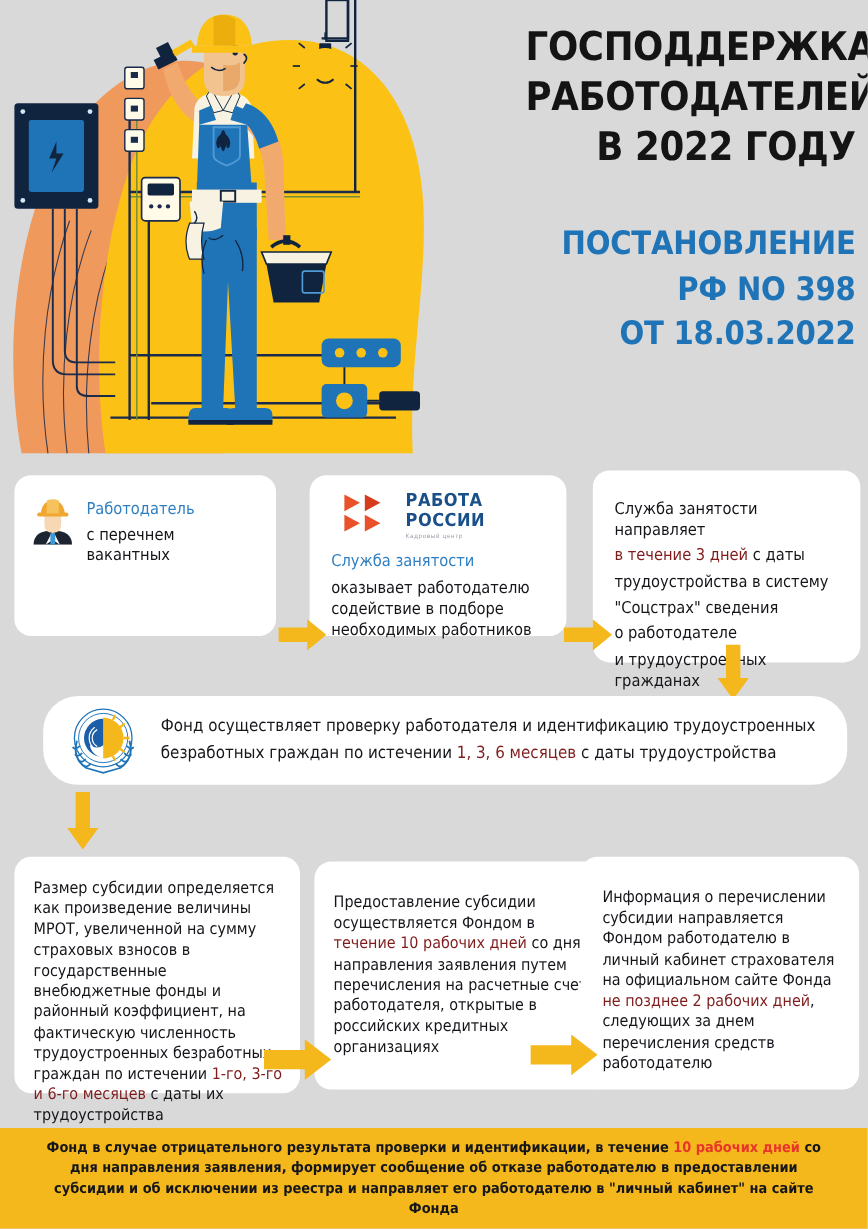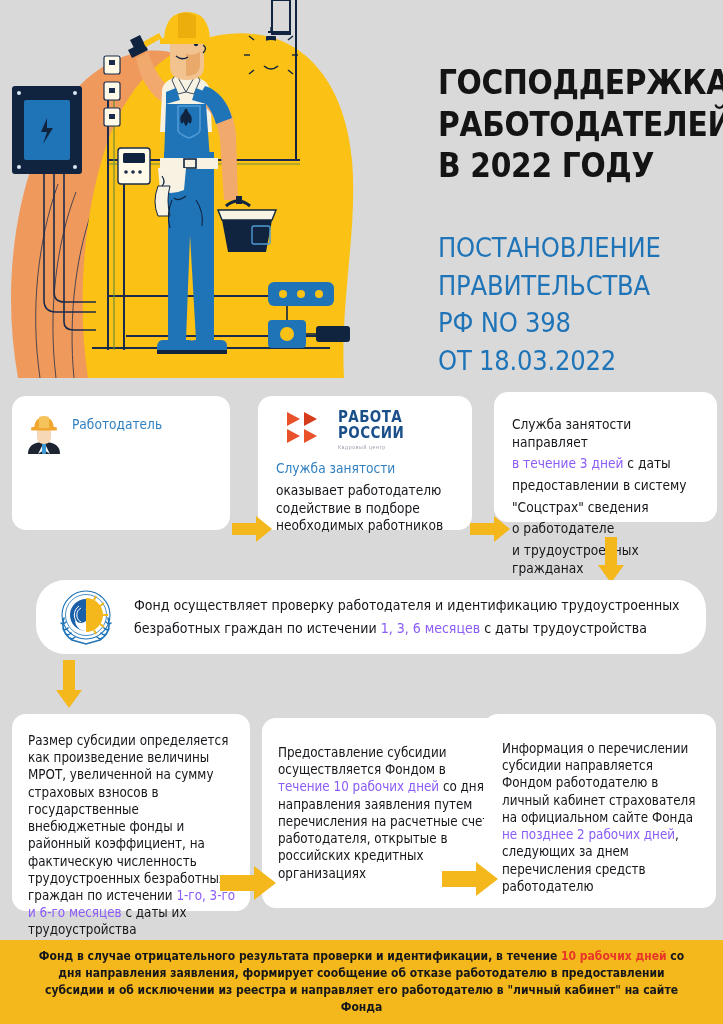--- a/index.html
+++ b/index.html
@@ -11,54 +11,54 @@
     overflow:hidden;
     position:relative;
   }
   .page{position:relative;width:723px;height:1024px;background:#d9d9d9;}
 
   
   .hero{position:absolute;left:0;top:0;width:723px;height:378px;}
   .hero-art{position:absolute;left:0;top:0;width:440px;height:378px;}
   .hero-art svg{display:block;}
 
-  .hero-text{position:absolute;left:438px;top:18px;width:275px;margin-top:44px;}
+  .hero-text{position:absolute;left:438px;top:18px;width:275px;text-align:right;}
   .hero-title{
     font-family:"DejaVu Sans Condensed","Liberation Sans Narrow","Liberation Sans",sans-serif;
     font-weight:bold;color:#141414;
     font-size:33px;line-height:1.26;letter-spacing:-0.3px;
     text-transform:uppercase;
   }
   .hero-title div{white-space:nowrap;}
   .hero-sub{
     margin-top:42px;
     font-family:"DejaVu Sans Condensed","Liberation Sans Narrow","Liberation Sans",sans-serif;
-    font-weight:normal;color:#1f74b8;
+    font-weight:bold;color:#1f74b8;
     font-size:27px;line-height:1.40;letter-spacing:-0.2px;
     text-transform:uppercase;
   }
   .hero-sub div{white-space:nowrap;}
 
   
   .card{
     position:absolute;background:#ffffff;border-radius:14px;
     box-sizing:border-box;
   }
   .card p{
     margin:4px;
     font-family:"DejaVu Sans Condensed","Liberation Sans Narrow","Liberation Sans",sans-serif;
     font-size:13.6px;line-height:1.30;color:#15161a;font-weight:normal;
   }
-  .hl{color:#8b5cf6;}
+  .hl{color:#7f1d1d;}
   .blue{color:#2f7fc1;}
 
   
   #card1{left:12px;top:396px;width:218px;height:134px;padding:14px 10px 0 12px;}
   #card2{left:258px;top:396px;width:214px;height:134px;padding:12px 10px 0 14px;}
-  #card3{left:494px;top:392px;width:223px;height:130px;padding:20px 8px 0 14px;}
+  #card3{left:494px;top:392px;width:223px;height:160px;padding:20px 8px 0 14px;}
 
   .c1-head{display:flex;align-items:flex-start;}
   .avatar{width:40px;height:42px;flex:0 0 40px;margin-right:4px;margin-top:2px;}
   .c1-head-txt{padding-top:2px;}
 
   .logo-rr{display:flex;align-items:flex-start;margin:2px 0 10px 14px;}
   .logo-rr .tri{width:44px;height:36px;flex:0 0 44px;}
   .logo-rr .lt{margin-left:8px;}
   .logo-rr .lt .l1{
     font-family:"DejaVu Sans Condensed","Liberation Sans Narrow","Liberation Sans",sans-serif;
@@ -258,21 +258,20 @@
     </div>
 
     <div class="hero-text">
       <div class="hero-title">
         <div>ГОСПОДДЕРЖКА</div>
         <div>РАБОТОДАТЕЛЕЙ</div>
         <div>В 2022 ГОДУ</div>
       </div>
       <div class="hero-sub">
         <div>ПОСТАНОВЛЕНИЕ</div>
-        <div>ПРАВИТЕЛЬСТВА</div>
         <div>РФ No 398</div>
         <div>от 18.03.2022</div>
       </div>
     </div>
   </div>
 
   <div class="card" id="card1">
     <div class="c1-head">
       <div class="avatar">
         <svg width="40" height="42" viewBox="0 0 40 42" xmlns="http://www.w3.org/2000/svg">
@@ -280,20 +279,21 @@
           <path d="M20 30 l-6 12 6 -4 6 4 z" fill="#f7f7f7"></path>
           <rect x="18" y="32" width="4" height="10" rx="1" fill="#3b9ad6"></rect>
           <path d="M13 16 h14 v9 q0 7 -7 7 q-7 0 -7 -7 z" fill="#f6d9b4"></path>
           <path d="M10 16 q1 -11 10 -11 q9 0 10 11 z" fill="#f0a730"></path>
           <rect x="7" y="15" width="26" height="3.5" rx="1.6" fill="#f0a730"></rect>
           <path d="M15 5 q5 -2 10 0 l0 11 h-10 z" fill="#f5c25b"></path>
         </svg>
       </div>
       <div class="c1-head-txt">
         <p><span class="blue">Работодатель</span></p>
+        <p>с перечнем вакантных</p>
       </div>
     </div>
   </div>
 
   <div class="card" id="card2">
     <div class="logo-rr">
       <div class="tri">
         <svg width="44" height="36" viewBox="0 0 44 36" xmlns="http://www.w3.org/2000/svg">
           <path d="M1 2 L14 9 L1 16 Z" fill="#e8512a"></path>
           <path d="M1 19 L14 26 L1 33 Z" fill="#e8512a"></path>
@@ -307,21 +307,21 @@
         <div class="l2">Кадровый центр</div>
       </div>
     </div>
     <p><span class="blue">Служба занятости</span></p>
     <p>оказывает работодателю содействие в подборе необходимых  работников</p>
   </div>
 
   <div class="card" id="card3">
     <p>Служба занятости направляет</p>
     <p><span class="hl">в течение 3 дней</span><span> с даты</span></p>
-    <p>предоставлении  в систему</p>
+    <p>трудоустройства  в систему</p>
     <p>"Соцстрах" сведения</p>
     <p>о работодателе</p>
     <p>и трудоустроенных гражданах</p>
   </div>
 
   <div class="arrow" style="left:232px;top:516px;">
     <svg width="40" height="26" viewBox="0 0 40 26">
         <path d="M0 7 H24 V0 L40 13 L24 26 V19 H0 Z" fill="#f5b81c"></path>
       </svg>
   </div>

